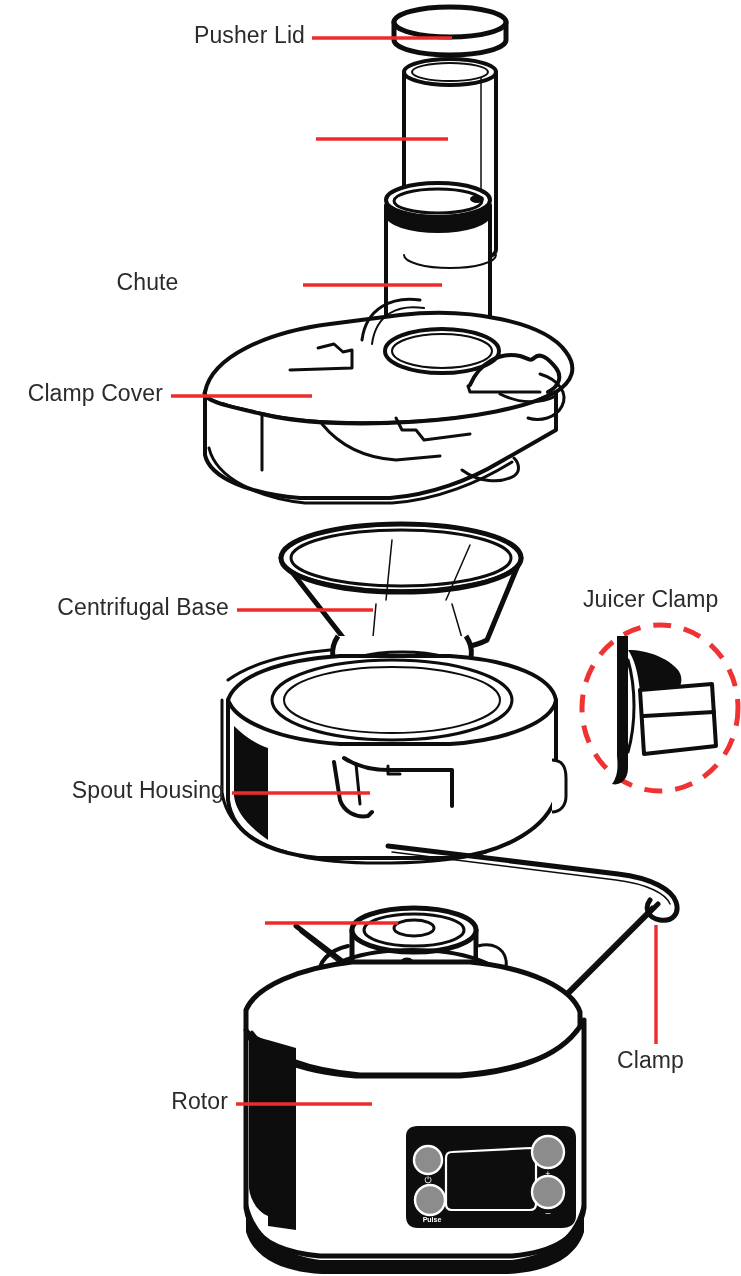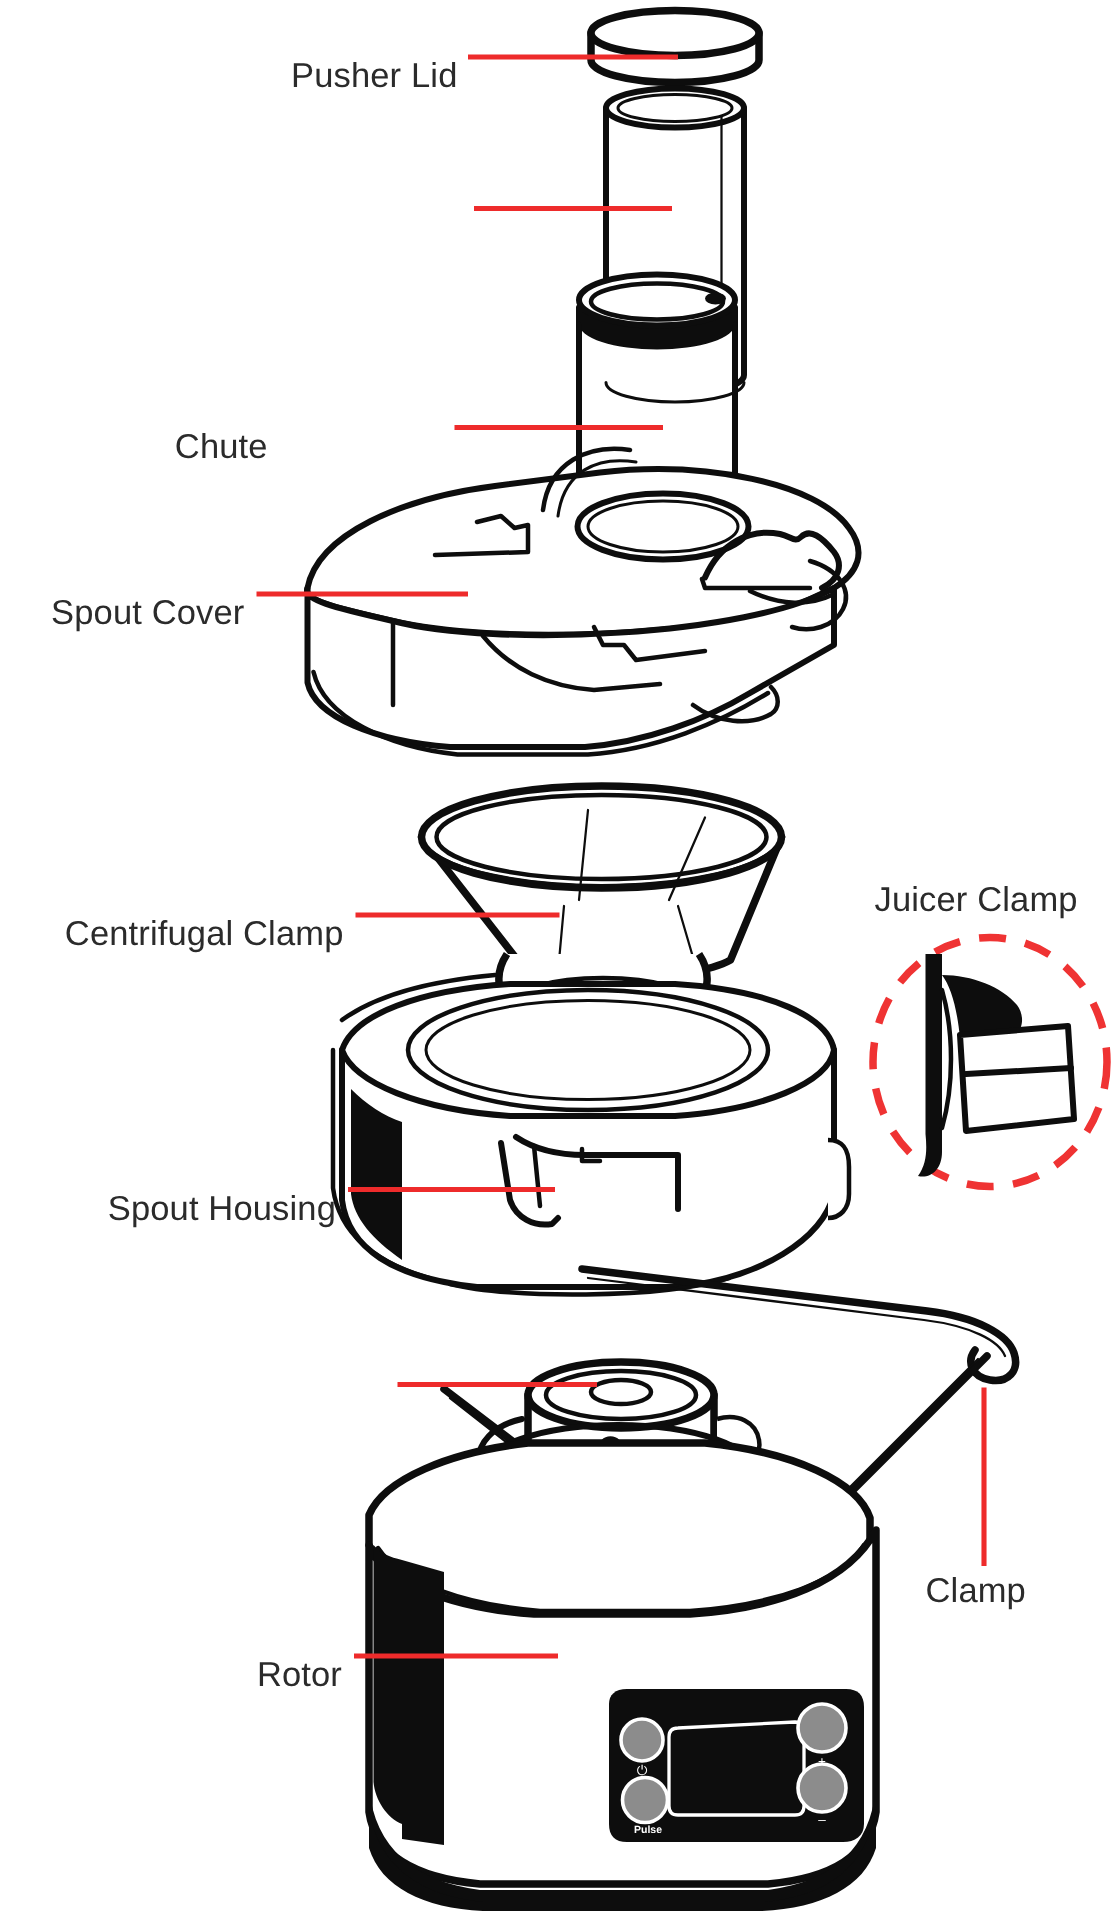--- a/index.html
+++ b/index.html
@@ -28,21 +28,21 @@
   }
   .callout-label {
     position: absolute;
     font-family: "Liberation Sans", sans-serif;
     font-size: 23px;
     color: #2b2b2b;
     white-space: nowrap;
     letter-spacing: 0.1px;
     line-height: 1;
   }
-  .lbl-right { text-align: right; margin-top: 15px; }
+  .lbl-right { text-align: right; }
 </style>
 </head>
 <body>
 
 <div id="diagram-root">
 
   <svg class="fig" viewBox="0 0 741 1276" xmlns="http://www.w3.org/2000/svg">
     <defs>
       <style>
         .ln   { fill:none; stroke:#0d0d0d; stroke-linecap:round; stroke-linejoin:round; }
@@ -291,23 +291,23 @@
       <line class="lead" x1="236" y1="1104" x2="372" y2="1104"></line>
       <line class="lead" x1="656" y1="925" x2="656" y2="1044"></line>
     </g>
   </svg>
 
   <div class="callout-label lbl-right" style="left:0; top:24px; width:305px;">Pusher Lid</div>
 
 
   <div class="callout-label lbl-right" style="left:0; top:271px; width:295px;text-align:center;">Chute</div>
 
-  <div class="callout-label lbl-right" style="left:0; top:382px; width:163px;">Spout Cover</div>
-
-  <div class="callout-label lbl-right" style="left:0; top:596px; width:229px;">Centrifugal Clamp</div>
+  <div class="callout-label lbl-right" style="left:0; top:382px; width:163px;">Clamp Cover</div>
+
+  <div class="callout-label lbl-right" style="left:0; top:596px; width:229px;">Centrifugal Base</div>
 
   <div class="callout-label lbl-right" style="left:0; top:779px; width:224px;">Spout Housing</div>
 
 
   <div class="callout-label lbl-right" style="left:0; top:1090px; width:228px;">Rotor</div>
 
   <div class="callout-label" style="left:583px; top:588px;">Juicer Clamp</div>
 
   <div class="callout-label" style="left:617px; top:1049px;">Clamp</div>
 

